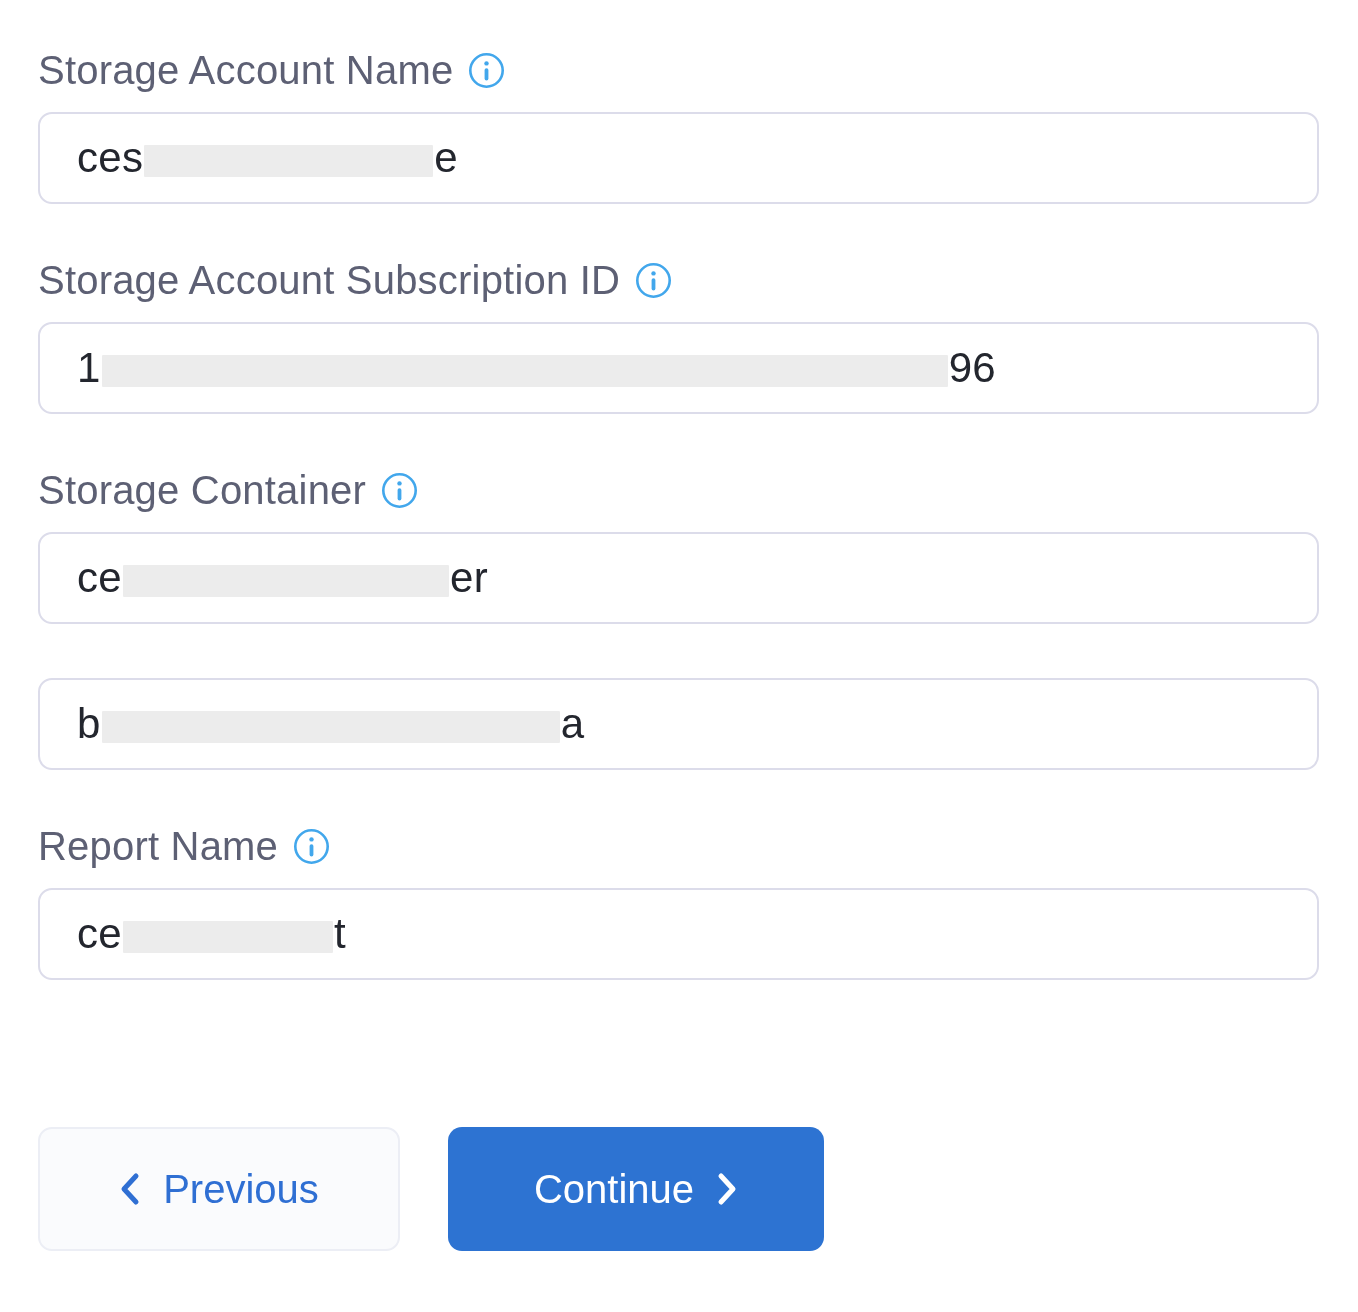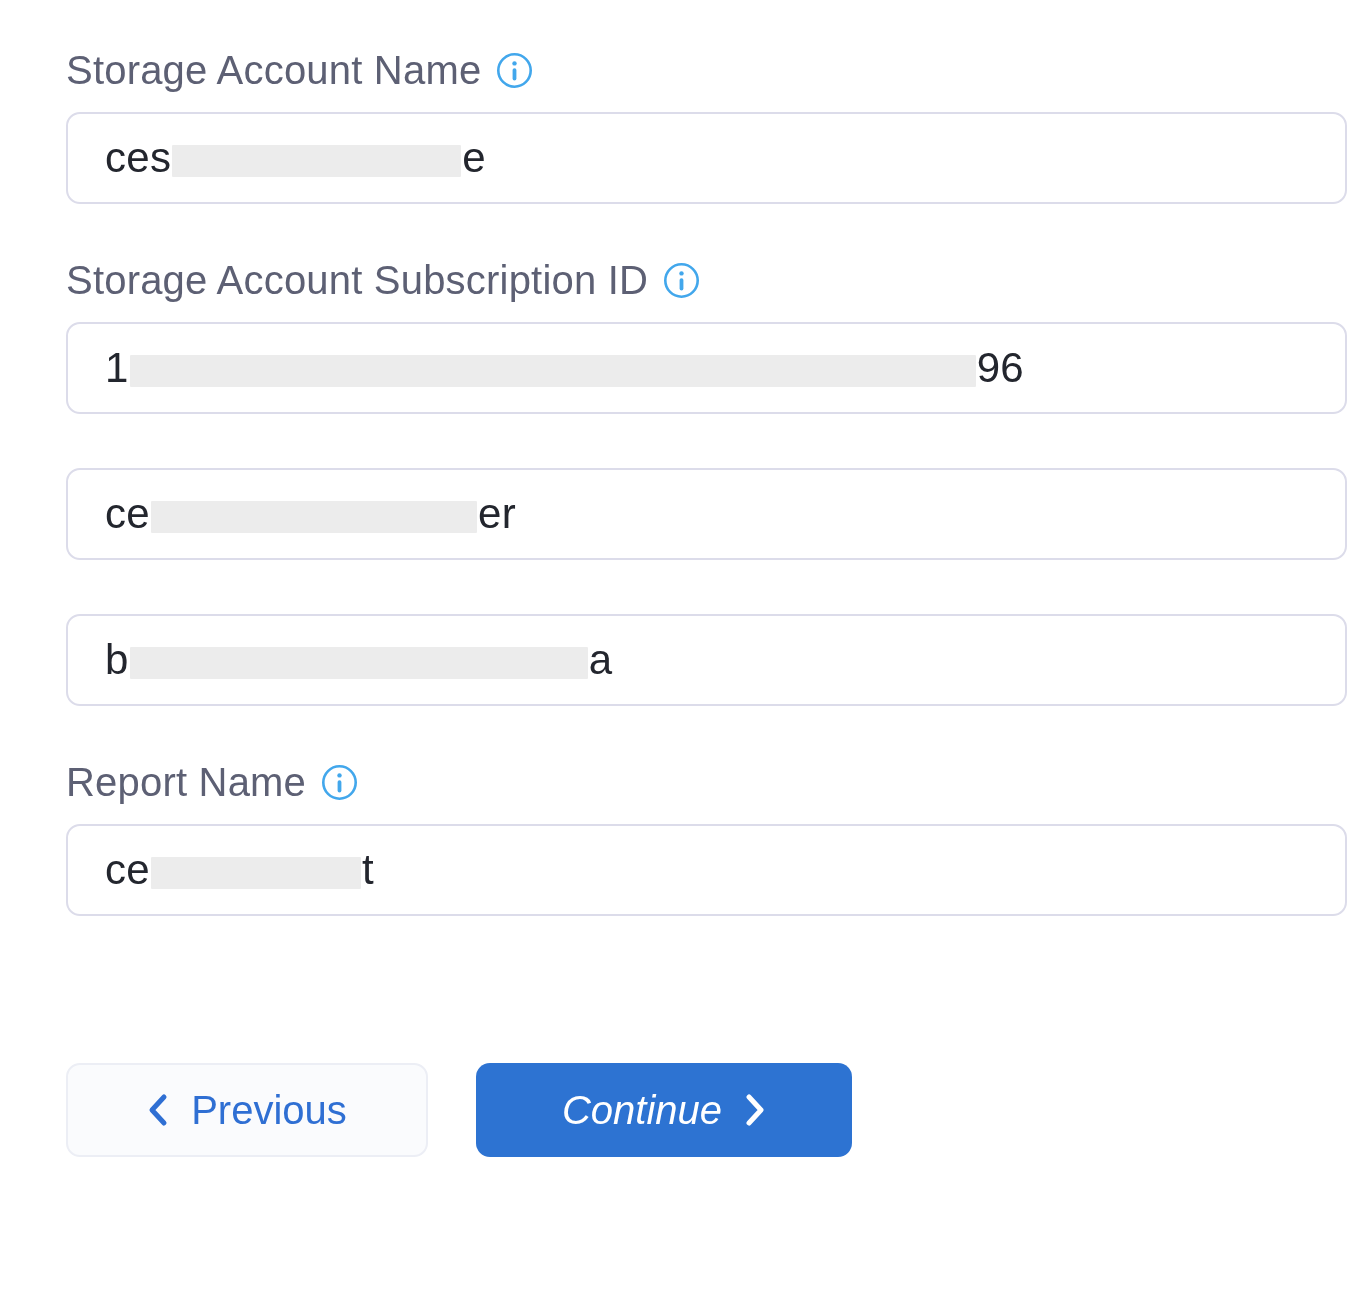--- a/index.html
+++ b/index.html
@@ -1,18 +1,18 @@
 <!DOCTYPE html>
 <html><head>
 <meta charset="utf-8">
 <style>
   * { box-sizing: border-box; margin: 0; padding: 0; }
   html, body { width: 1358px; height: 1312px; background: #ffffff; overflow: hidden; }
   body { font-family: "Liberation Sans", sans-serif; }
-  .page { padding: 48px 39px 0 38px; margin-left: 28px; }
+  .page { padding: 48px 39px 0 38px; }
 
   
   .field { margin-bottom: 54px; }
   .field-label {
     display: flex;
     align-items: center;
     gap: 15px;
     height: 44px;
     font-size: 40px;
     color: #5d6074;
@@ -43,21 +43,21 @@
     transform: translateY(3px);
   }
 
   
   .button-row {
     display: flex;
     align-items: center;
     margin-top: 147px;
   }
   .btn {
-    height: 94px;
+    height: 124px;
     border-radius: 14px;
     display: flex;
     align-items: center;
     justify-content: center;
     gap: 23px;
     font-size: 40px;
     font-family: "Liberation Sans", sans-serif;
     cursor: pointer;
     border: none;
   }
@@ -65,21 +65,20 @@
     width: 362px;
     background: #fafbfd;
     border: 2px solid #eceef5;
     color: #2f6fd3;
   }
   .btn-continue {
     width: 376px;
     margin-left: 48px;
     background: #2d73d2;
     color: #ffffff;
-    font-style: italic;
   }
   .chevron { display: inline-flex; }
 </style>
 </head>
 <body>
 
 <div class="page">
 
   <div class="field">
     <div class="field-label">
@@ -111,20 +110,30 @@
       </span>
     </div>
     <div class="input-box">
       <span>1</span>
       <span class="redact" style="width:846px"></span>
       <span>96</span>
     </div>
   </div>
 
   <div class="field">
+    <div class="field-label">
+      <span>Storage Container</span>
+      <span class="info-icon">
+        <svg width="37" height="37" viewBox="0 0 37 37">
+            <circle cx="18.5" cy="18.5" r="16.2" fill="none" stroke="#42a7ec" stroke-width="2.6"></circle>
+            <circle cx="18.5" cy="11.4" r="2.2" fill="#42a7ec"></circle>
+            <rect x="16.6" y="16.2" width="3.8" height="12.2" rx="1.9" fill="#42a7ec"></rect>
+          </svg>
+      </span>
+    </div>
     <div class="input-box">
       <span>ce</span>
       <span class="redact" style="width:326px"></span>
       <span>er</span>
     </div>
   </div>
 
   <div class="field">
     <div class="input-box">
       <span>b</span>

